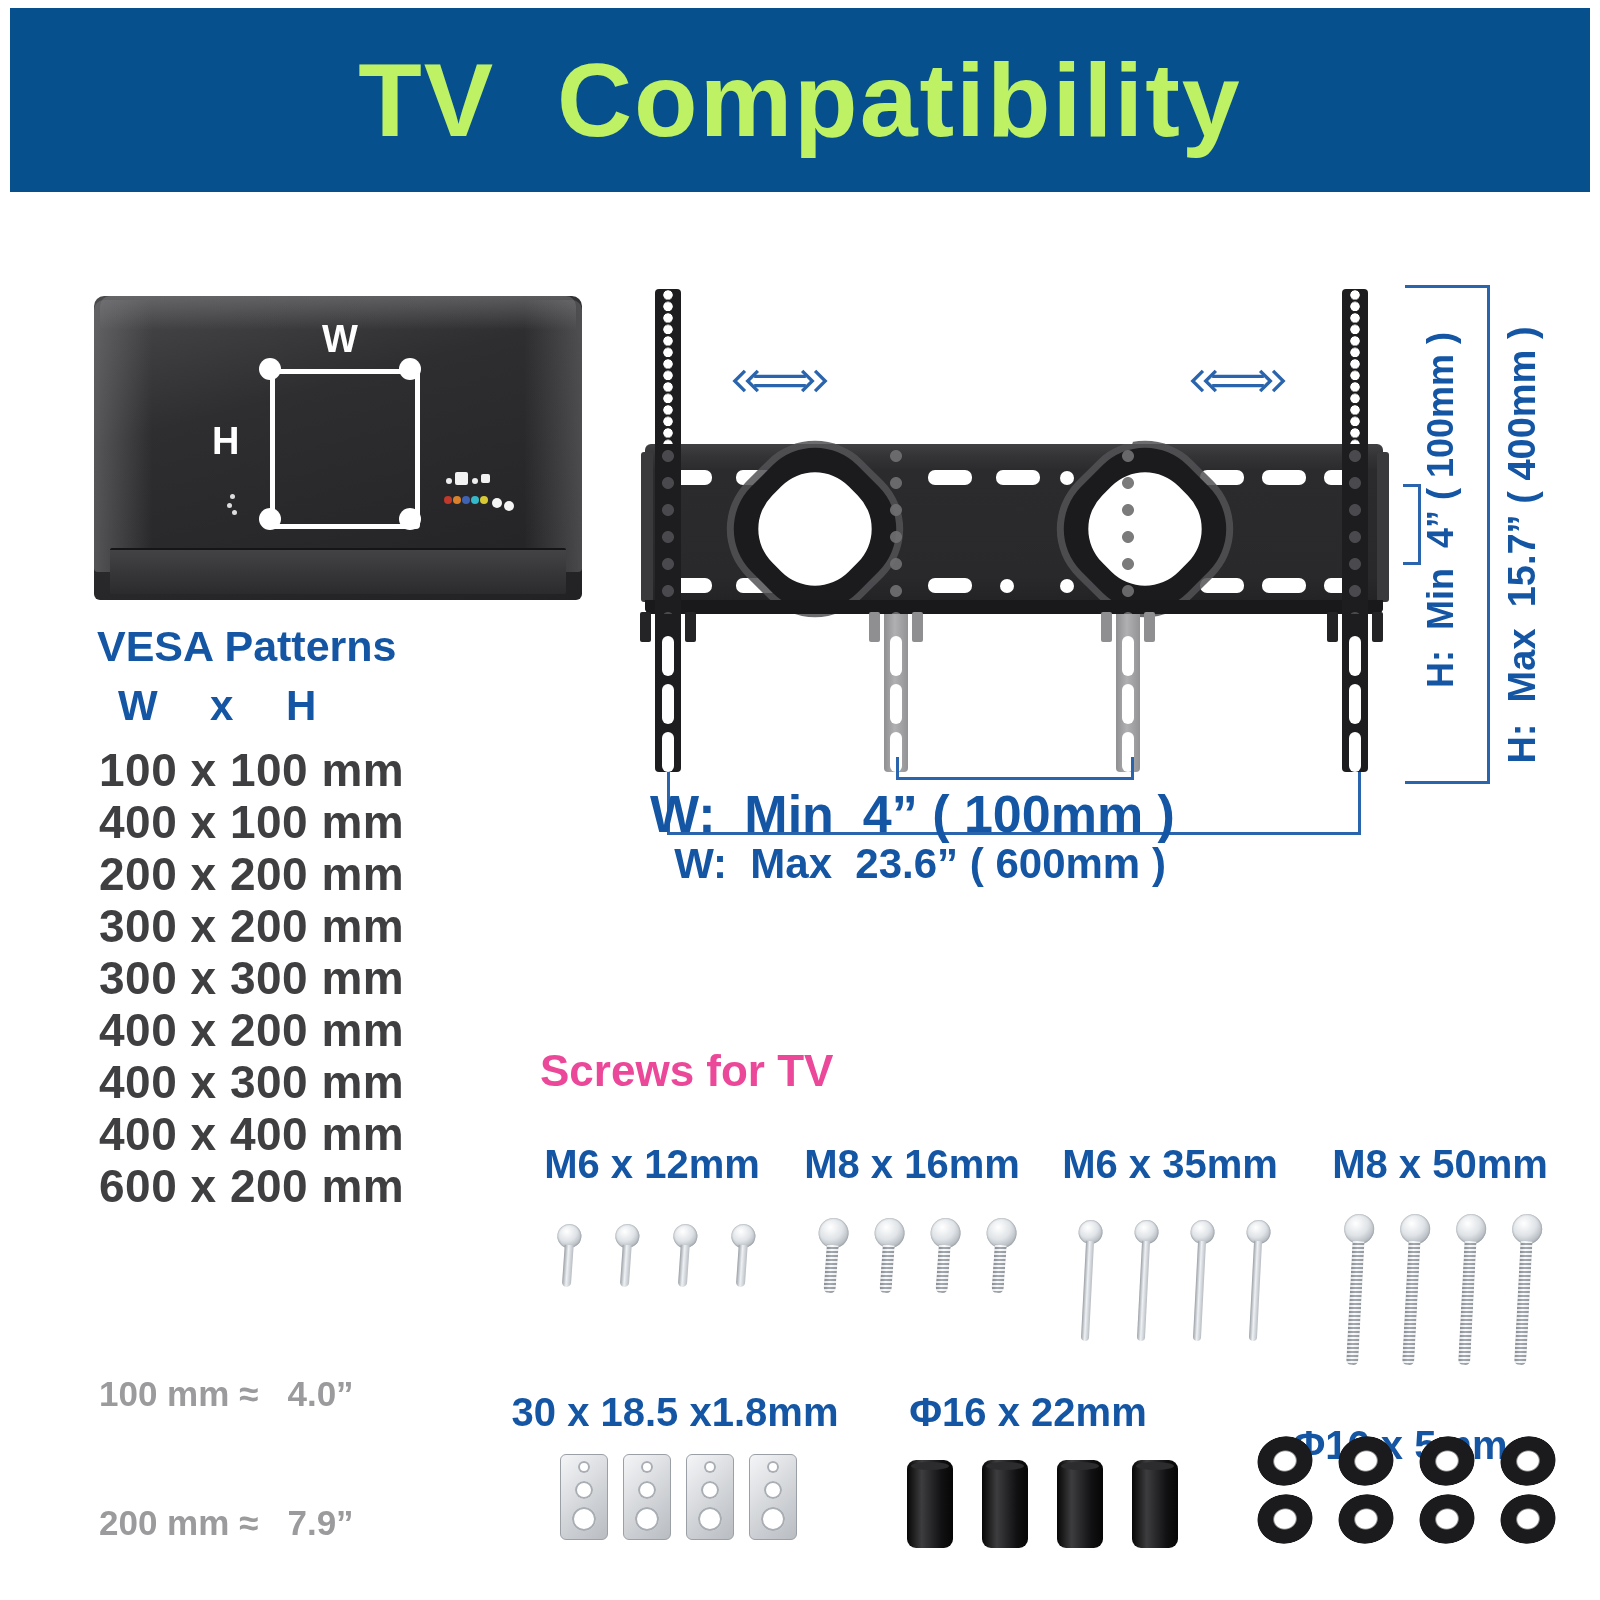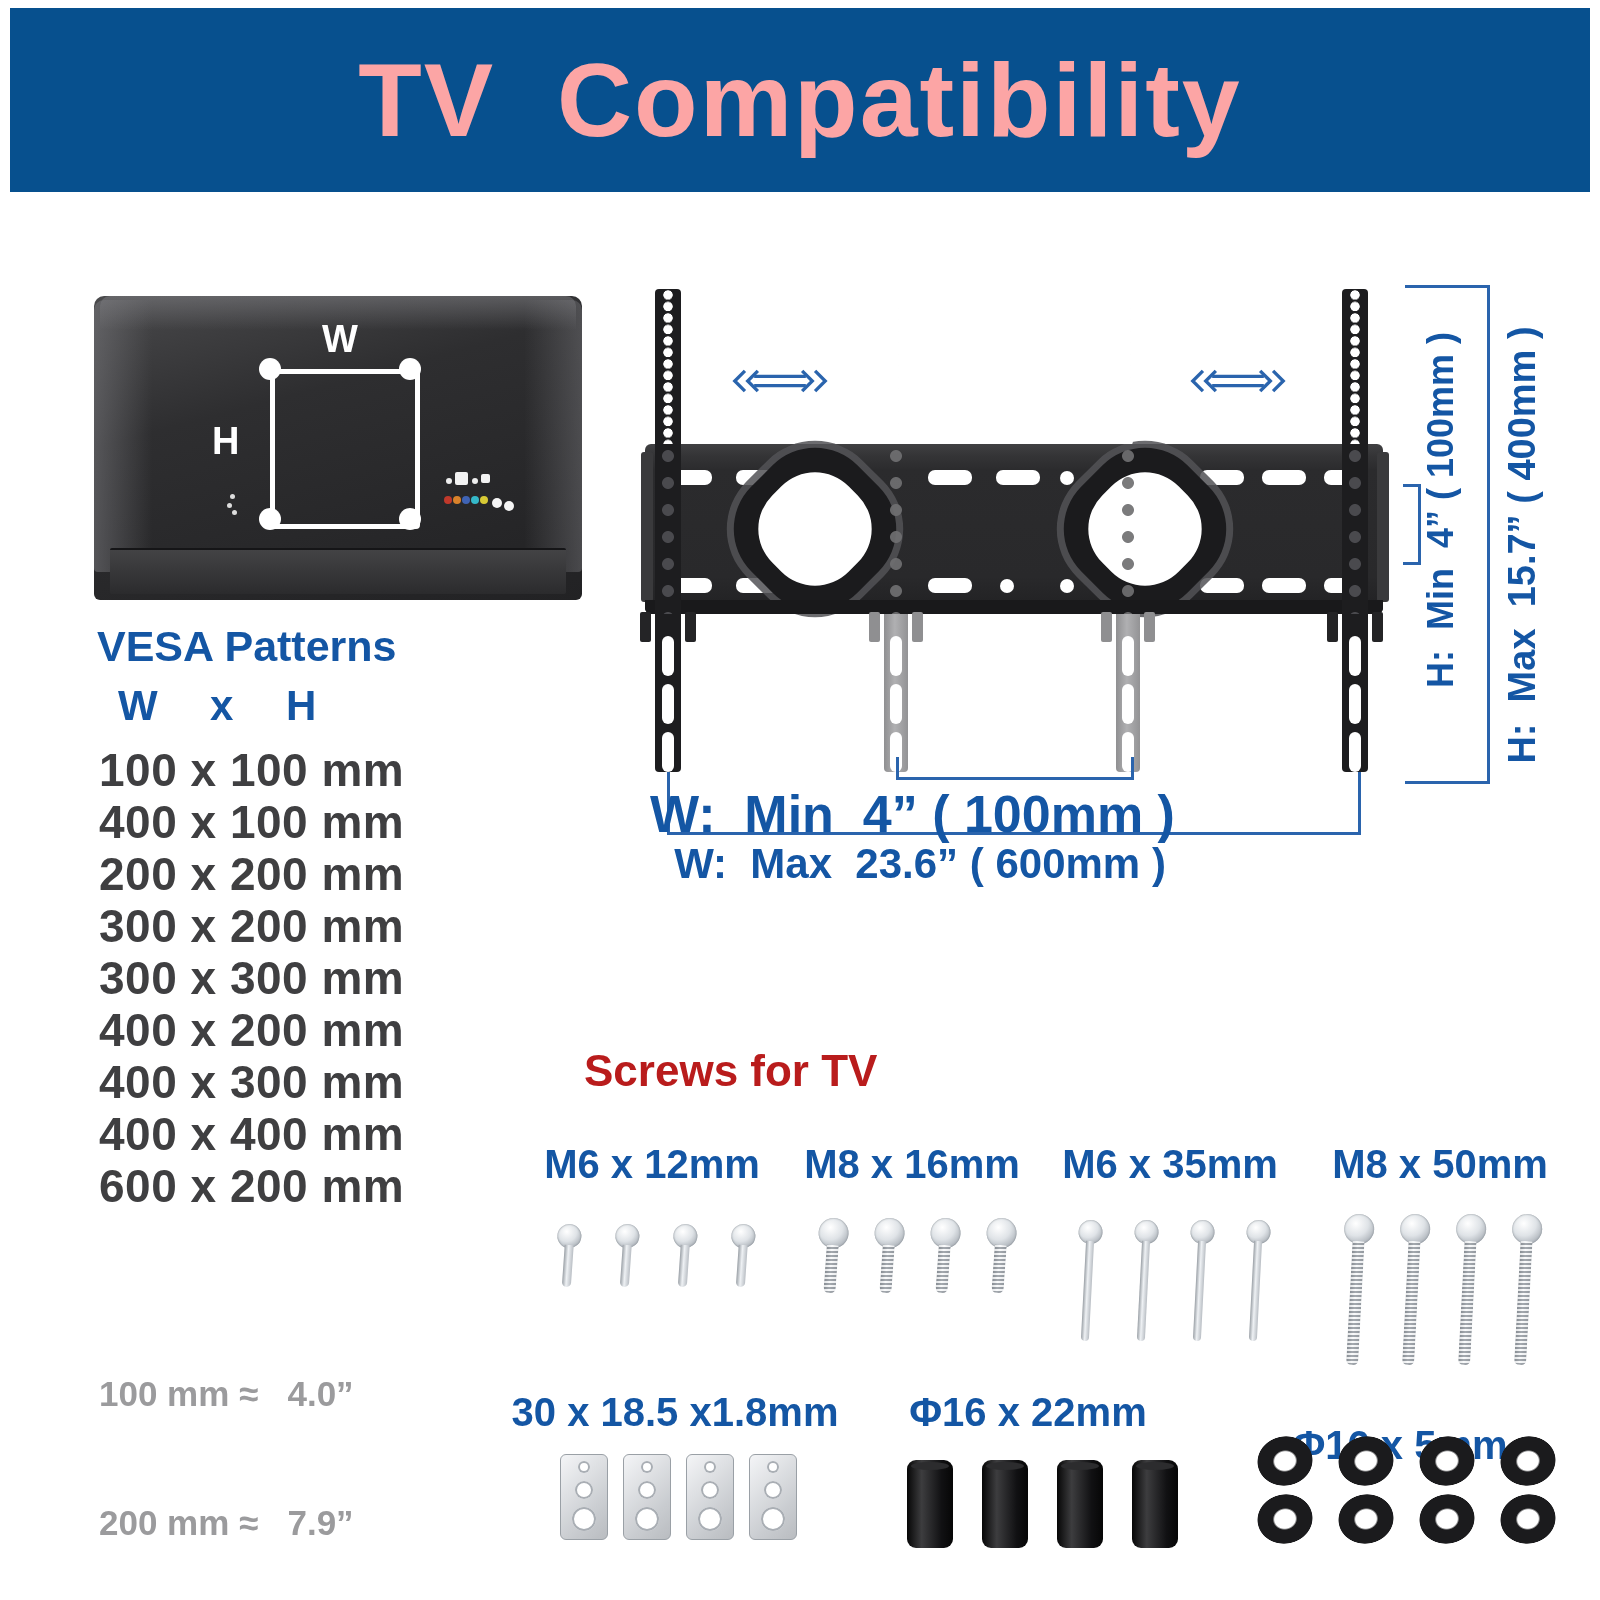--- a/index.html
+++ b/index.html
@@ -2,21 +2,21 @@
 <html><head>
 <meta charset="utf-8">
 <style>
   html,body{margin:0;padding:0;background:#fff;}
   #canvas{position:relative;width:1600px;height:1600px;background:#fff;overflow:hidden;
           font-family:"Liberation Sans","DejaVu Sans",sans-serif;}
   .abs{position:absolute;}
 
   
   .banner{left:10px;top:8px;width:1580px;height:184px;background:#07508e;}
-  .banner h1{margin:0;height:184px;line-height:184px;text-align:center;color:#fca5a5;
+  .banner h1{margin:0;height:184px;line-height:184px;text-align:center;color:#bef264;
              font-size:104px;font-weight:bold;letter-spacing:2px;white-space:pre;}
 
   
   .tv{left:94px;top:296px;width:488px;height:304px;background:linear-gradient(165deg,#4a4a4c 0%,#2e2e30 35%,#222224 100%);border-radius:10px 10px 6px 6px;}
   .tv-edge-l{left:0;top:4px;width:58px;height:272px;background:linear-gradient(90deg,rgba(120,120,124,.55),rgba(0,0,0,0));border-radius:10px 0 0 4px;}
   .tv-edge-r{right:0;top:4px;width:58px;height:272px;background:linear-gradient(-90deg,rgba(120,120,124,.45),rgba(0,0,0,0));border-radius:0 10px 4px 0;}
   .tv-edge-t{left:6px;top:0;width:476px;height:34px;background:linear-gradient(180deg,rgba(130,130,134,.5),rgba(0,0,0,0));border-radius:10px 10px 0 0;}
   .tv-bar{left:16px;top:252px;width:456px;height:44px;background:linear-gradient(180deg,#434345,#2b2b2d);border-top:2px solid #151517;border-radius:2px;}
   .vesa-square{left:176px;top:73px;width:140px;height:150px;border:5px solid #fff;border-radius:4px;}
   .vdot{width:22px;height:22px;border-radius:50%;background:#fff;}
@@ -45,21 +45,21 @@
   .rail-gray{background:linear-gradient(90deg,#8f8f91,#b0b0b2 45%,#939395);}
   .holes-w{background-image:radial-gradient(circle at 50% 6px,#fff 0 4.4px,rgba(0,0,0,0) 5px);background-size:100% 11.5px;}
   .holes-dk{background-image:radial-gradient(circle at 50% 12px,#4a4a4e 0 5.5px,rgba(0,0,0,0) 6.4px);background-size:100% 27px;}
   .holes-dg{background-image:radial-gradient(circle at 50% 12px,#6f6f71 0 5.5px,rgba(0,0,0,0) 6.4px);background-size:100% 27px;}
   .vslot{position:absolute;width:12px;height:40px;border-radius:6px;background:#fff;}
   .tab{position:absolute;top:612px;width:11px;height:30px;border-radius:2px;}
   .bracket{border:0 solid #2a64ad;}
   .dim-label{color:#1456a4;font-weight:bold;text-align:center;white-space:pre;}
 
   
-  .screws-head{left:540px;top:1046px;font-size:44px;font-weight:bold;color:#b91c1c;margin-left:44px;}
+  .screws-head{left:540px;top:1046px;font-size:44px;font-weight:bold;color:#ec4899;}
   .size-label{position:absolute;width:360px;text-align:center;font-size:40px;font-weight:bold;color:#1456a4;white-space:nowrap;}
   .screw{position:absolute;display:flex;flex-direction:column;align-items:center;}
   .head{border-radius:50%;background:radial-gradient(circle at 38% 32%,#ffffff,#dfe3e7 45%,#aab0b7 80%,#8d939a);box-shadow:inset 0 0 2px #798088;}
   .shaft{margin-top:-3px;background:linear-gradient(90deg,#9aa0a6,#eef1f4 45%,#b9bec4);border-radius:0 0 5px 5px;}
   .thread{background-image:repeating-linear-gradient(180deg,rgba(255,255,255,.7) 0 2px,rgba(125,131,138,.65) 2px 4px),linear-gradient(90deg,#9aa0a6,#eef1f4 45%,#b9bec4);}
   .h-m6{width:24px;height:24px;} .h-m8{width:30px;height:30px;}
   .s-m6s{width:9px;height:42px;}  .s-m8s{width:12px;height:48px;}
   .s-m6l{width:8px;height:100px;} .s-m8l{width:12px;height:124px;}
   .plateitem{position:absolute;width:46px;height:84px;border-radius:6px;background:linear-gradient(135deg,#f4f5f7,#c9ccd0 70%,#b9bcc0);border:1px solid #9aa0a6;}
   .phole{position:absolute;left:50%;transform:translateX(-50%);border-radius:50%;background:#fff;box-shadow:inset 0 0 0 2px #a9aeb4;}

